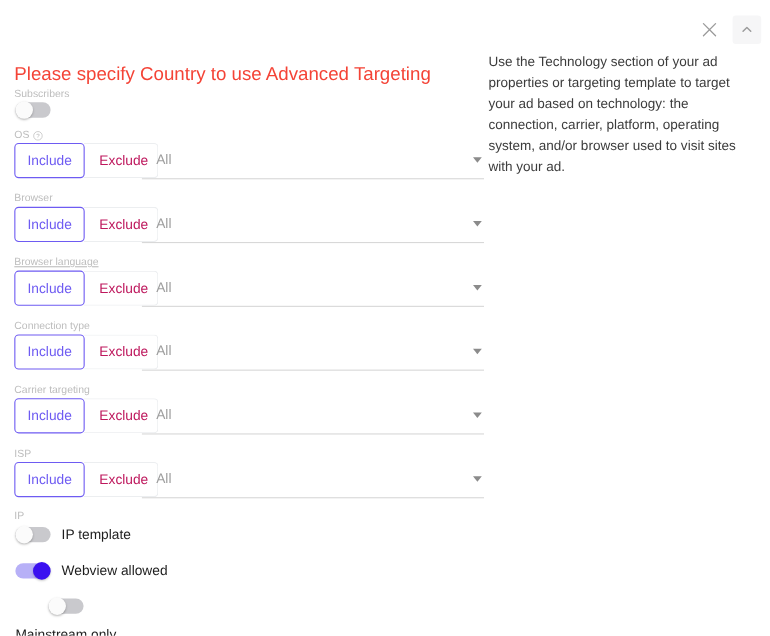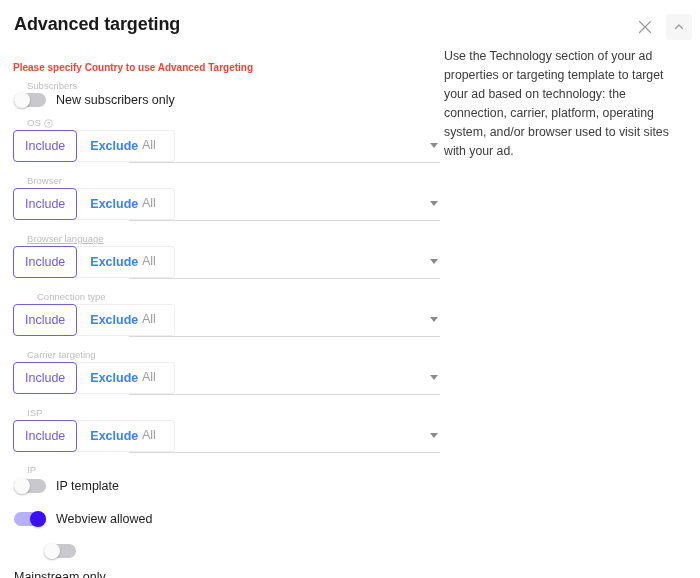--- a/index.html
+++ b/index.html
@@ -61,30 +61,29 @@
   .form-col {
     position: absolute;
     left: 0;
     top: 48px;
     width: 440px;
   }
   .error-msg {
     position: absolute;
     left: 13px;
     top: 13px;
-    font-size: 10px;
+    font-size: 17px;
     color: #f44336;
     white-space: nowrap;
     line-height: 14px;
-    font-weight: bold;
   }
 
   .field-label {
     position: absolute;
-    left: 27px;
+    left: 13px;
     font-size: 9.5px;
     color: #bdbdbd;
     line-height: 12px;
     white-space: nowrap;
     display: flex;
     align-items: center;
     gap: 3px;
   }
   .help-icon {
     display: inline-flex;
@@ -174,25 +173,24 @@
     border: 1.4px solid #6e5bf2;
     border-radius: 4px;
     color: #6e5bf2;
     position: relative;
     z-index: 2;
   }
   .seg-btn.right {
     border: 1px solid #eceef0;
     border-left: none;
     border-radius: 0 4px 4px 0;
-    color: #3b82f6;
+    color: #be185d;
     margin-left: -1px;
-    padding-right: 36px;
+    padding-right: 8px;
     padding-left: 14px;
-    font-weight: bold;
   }
 
   
   .select-field {
     position: absolute;
     left: 116px;
     top: 0;
     width: 311px;
     height: 32px;
     border-bottom: 1px solid #d8d8d8;
@@ -227,21 +225,20 @@
   .help-text {
     font-size: 12.3px;
     line-height: 19px;
     color: #3c3c3c;
   }
 </style>
 </head>
 <body>
 
 <div class="panel-header">
-  <div class="page-title">Advanced targeting</div>
   <div class="header-actions">
     <button class="icon-btn" title="Close">
       <span>
         <svg width="14" height="14" viewBox="0 0 14 14" aria-hidden="true">
           <path d="M1.5 1.5 L12.5 12.5 M12.5 1.5 L1.5 12.5" stroke="#9b9b9b" stroke-width="1.2" fill="none" stroke-linecap="round"></path>
         </svg>
       </span>
     </button>
     <button class="icon-btn boxed" title="Collapse">
       <span>
@@ -258,21 +255,20 @@
   <div class="error-msg">Please specify Country to use Advanced Targeting</div>
 
   <div class="field-label" style="top:32px;">
     <span>Subscribers</span>
   </div>
   <div class="toggle-row" style="top:43px;">
     <span class="switch">
       <span class="track"></span>
       <span class="knob"></span>
     </span>
-    <span class="toggle-label">New subscribers only</span>
   </div>
 
   <div class="field-label" style="top:69px;">
     <span>OS</span>
     <span class="help-icon">
       <svg width="9" height="9" viewBox="0 0 12 12" aria-hidden="true">
         <circle cx="6" cy="6" r="5.2" fill="none" stroke="#c4c4c4" stroke-width="1"></circle>
         <text x="6" y="8.7" font-size="7.5" fill="#b5b5b5" text-anchor="middle" font-family="Liberation Sans, sans-serif">?</text>
       </svg>
     </span>
@@ -309,21 +305,21 @@
     <div class="segmented">
       <div class="seg-btn left">Include</div>
       <div class="seg-btn right">Exclude</div>
     </div>
     <div class="select-field">
       <span class="select-value">All</span>
       <span class="select-caret"></span>
     </div>
   </div>
 
-  <div class="field-label" style="top:243px;margin-left:10px;">
+  <div class="field-label" style="top:243px;">
     <span>Connection type</span>
   </div>
   <div class="target-row" style="top:256px;">
     <div class="segmented">
       <div class="seg-btn left">Include</div>
       <div class="seg-btn right">Exclude</div>
     </div>
     <div class="select-field">
       <span class="select-value">All</span>
       <span class="select-caret"></span>

